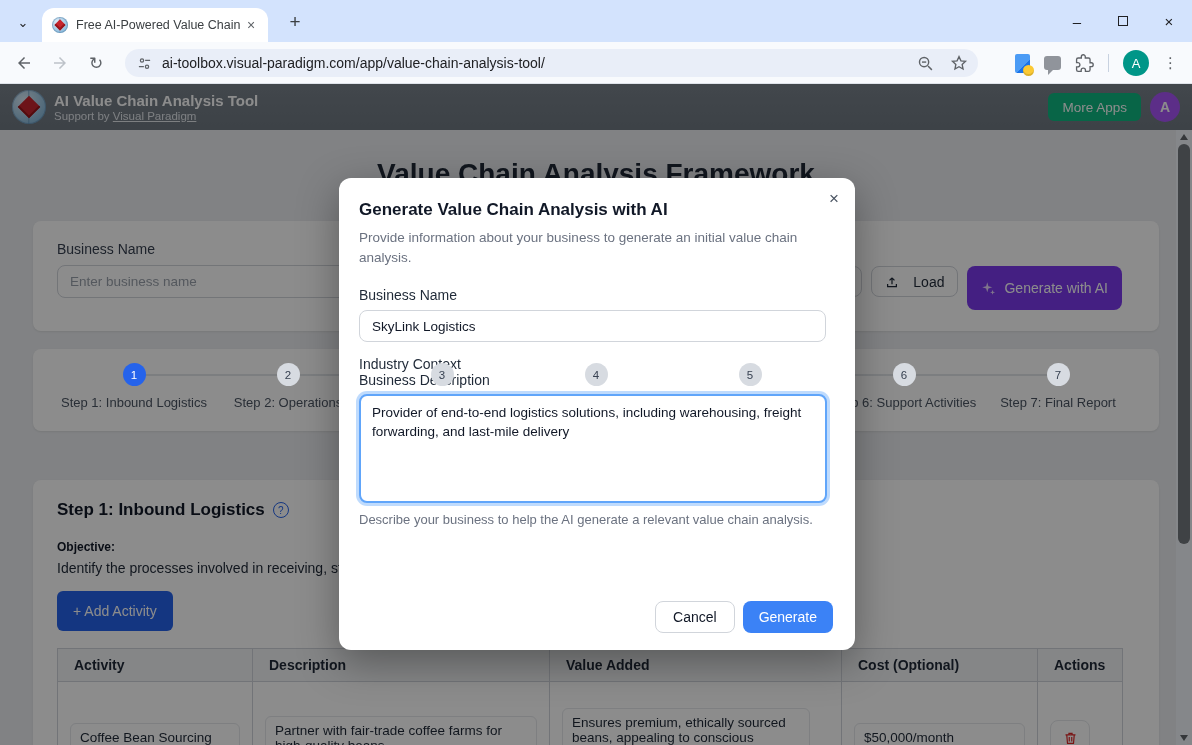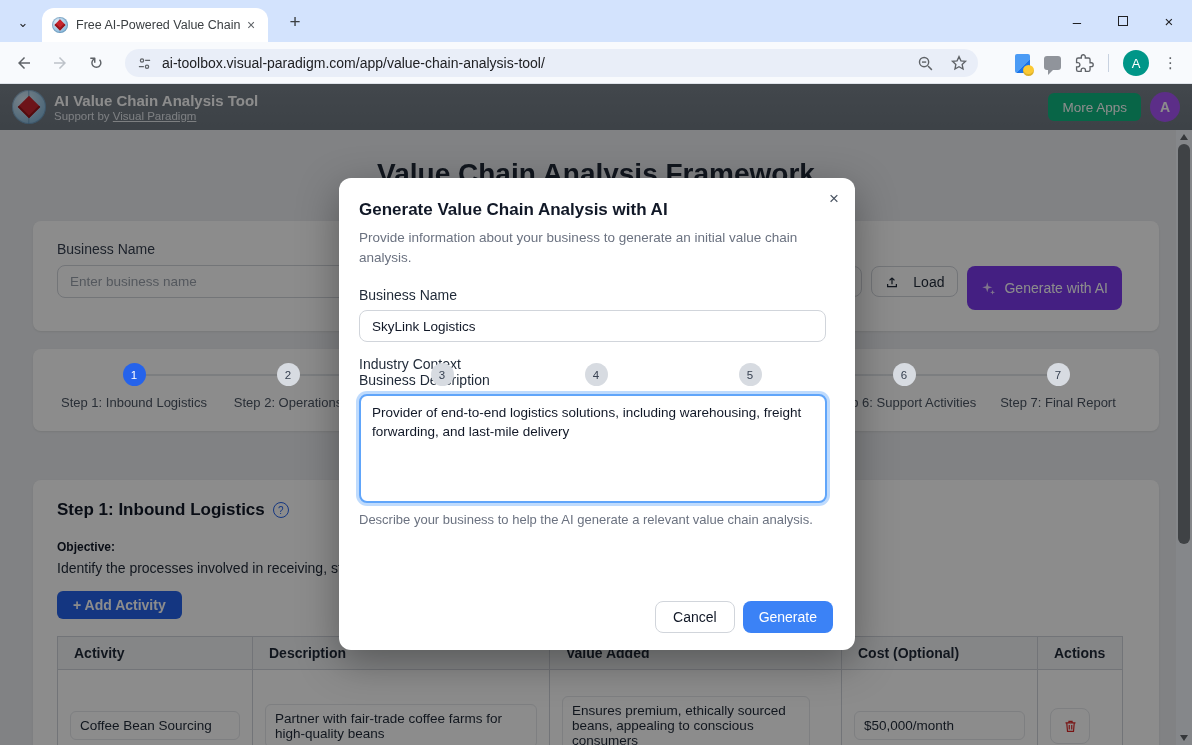--- a/index.html
+++ b/index.html
@@ -85,22 +85,22 @@
   .step-dot.active { background:#2563eb; color:#fff; }
   .step-label { margin-top:9px; font-size:13px; color:#4b5563; white-space:nowrap; }
 
   .card-step1 { top:396px; height:300px; padding:20px 24px; }
   .s1-head { display:flex; align-items:center; gap:8px; }
   .s1-title { font-size:17px; font-weight:bold; color:#111827; }
   .help-icon { width:16px; height:16px; border:1.5px solid #2563eb; border-radius:50%; color:#2563eb; font-size:10px;
     display:flex; align-items:center; justify-content:center; cursor:pointer; }
   .objective-label { margin-top:20px; font-size:12px; font-weight:bold; color:#111827; }
   .objective-text { margin-top:6px; font-size:14px; color:#1f2937; }
-  .btn-add { margin-top:15px; height:28px; padding:0 16px; background:#2563eb; border:none; border-radius:6px;
-    color:#fff; font-size:14px; cursor:pointer; font-family:inherit;font-weight:bold; }
+  .btn-add { margin-top:15px; height:40px; padding:0 16px; background:#2563eb; border:none; border-radius:6px;
+    color:#fff; font-size:14px; cursor:pointer; font-family:inherit; }
   .s1-table { margin-top:17px; width:1065px; border-collapse:collapse; table-layout:fixed; }
   .s1-table th { background:#f3f4f6; border:1px solid #cfd4da; font-size:14px; font-weight:bold; color:#1f2937;
     text-align:left; padding:8px 16px; }
   .s1-table td { border:1px solid #cfd4da; padding:10px 12px; vertical-align:middle; }
   .cell-box { border:1px solid #e5e7eb; border-radius:6px; padding:6px 9px; font-size:13.5px; color:#1f2937; background:#fff; }
   .btn-trash { width:40px; height:36px; border:1px solid #e5e7eb; background:#fff; border-radius:8px; cursor:pointer;
     display:flex; align-items:center; justify-content:center; }
 
   .overlay { position:absolute; inset:0; background:rgba(0,0,0,0.45); }
 

